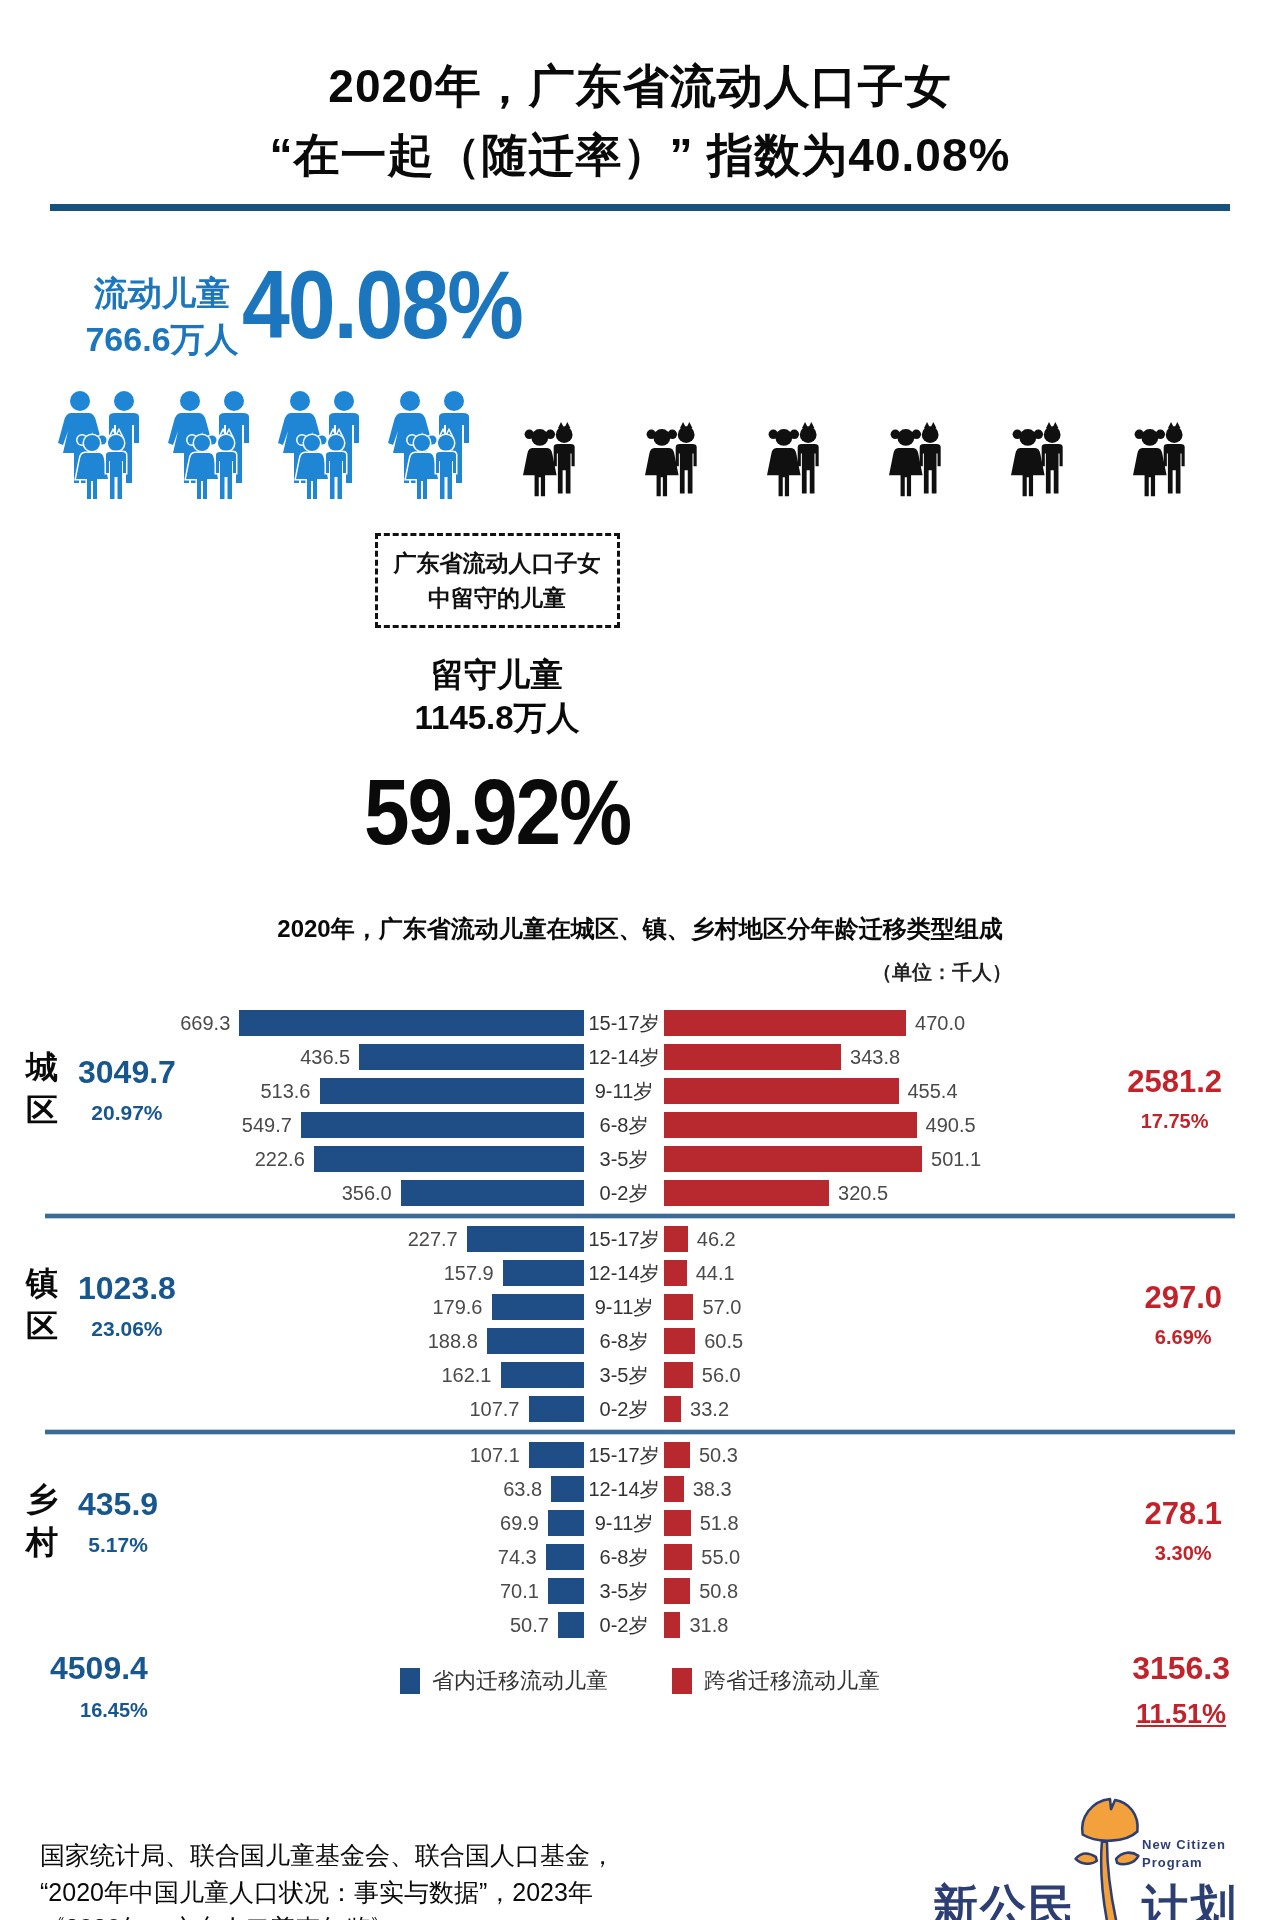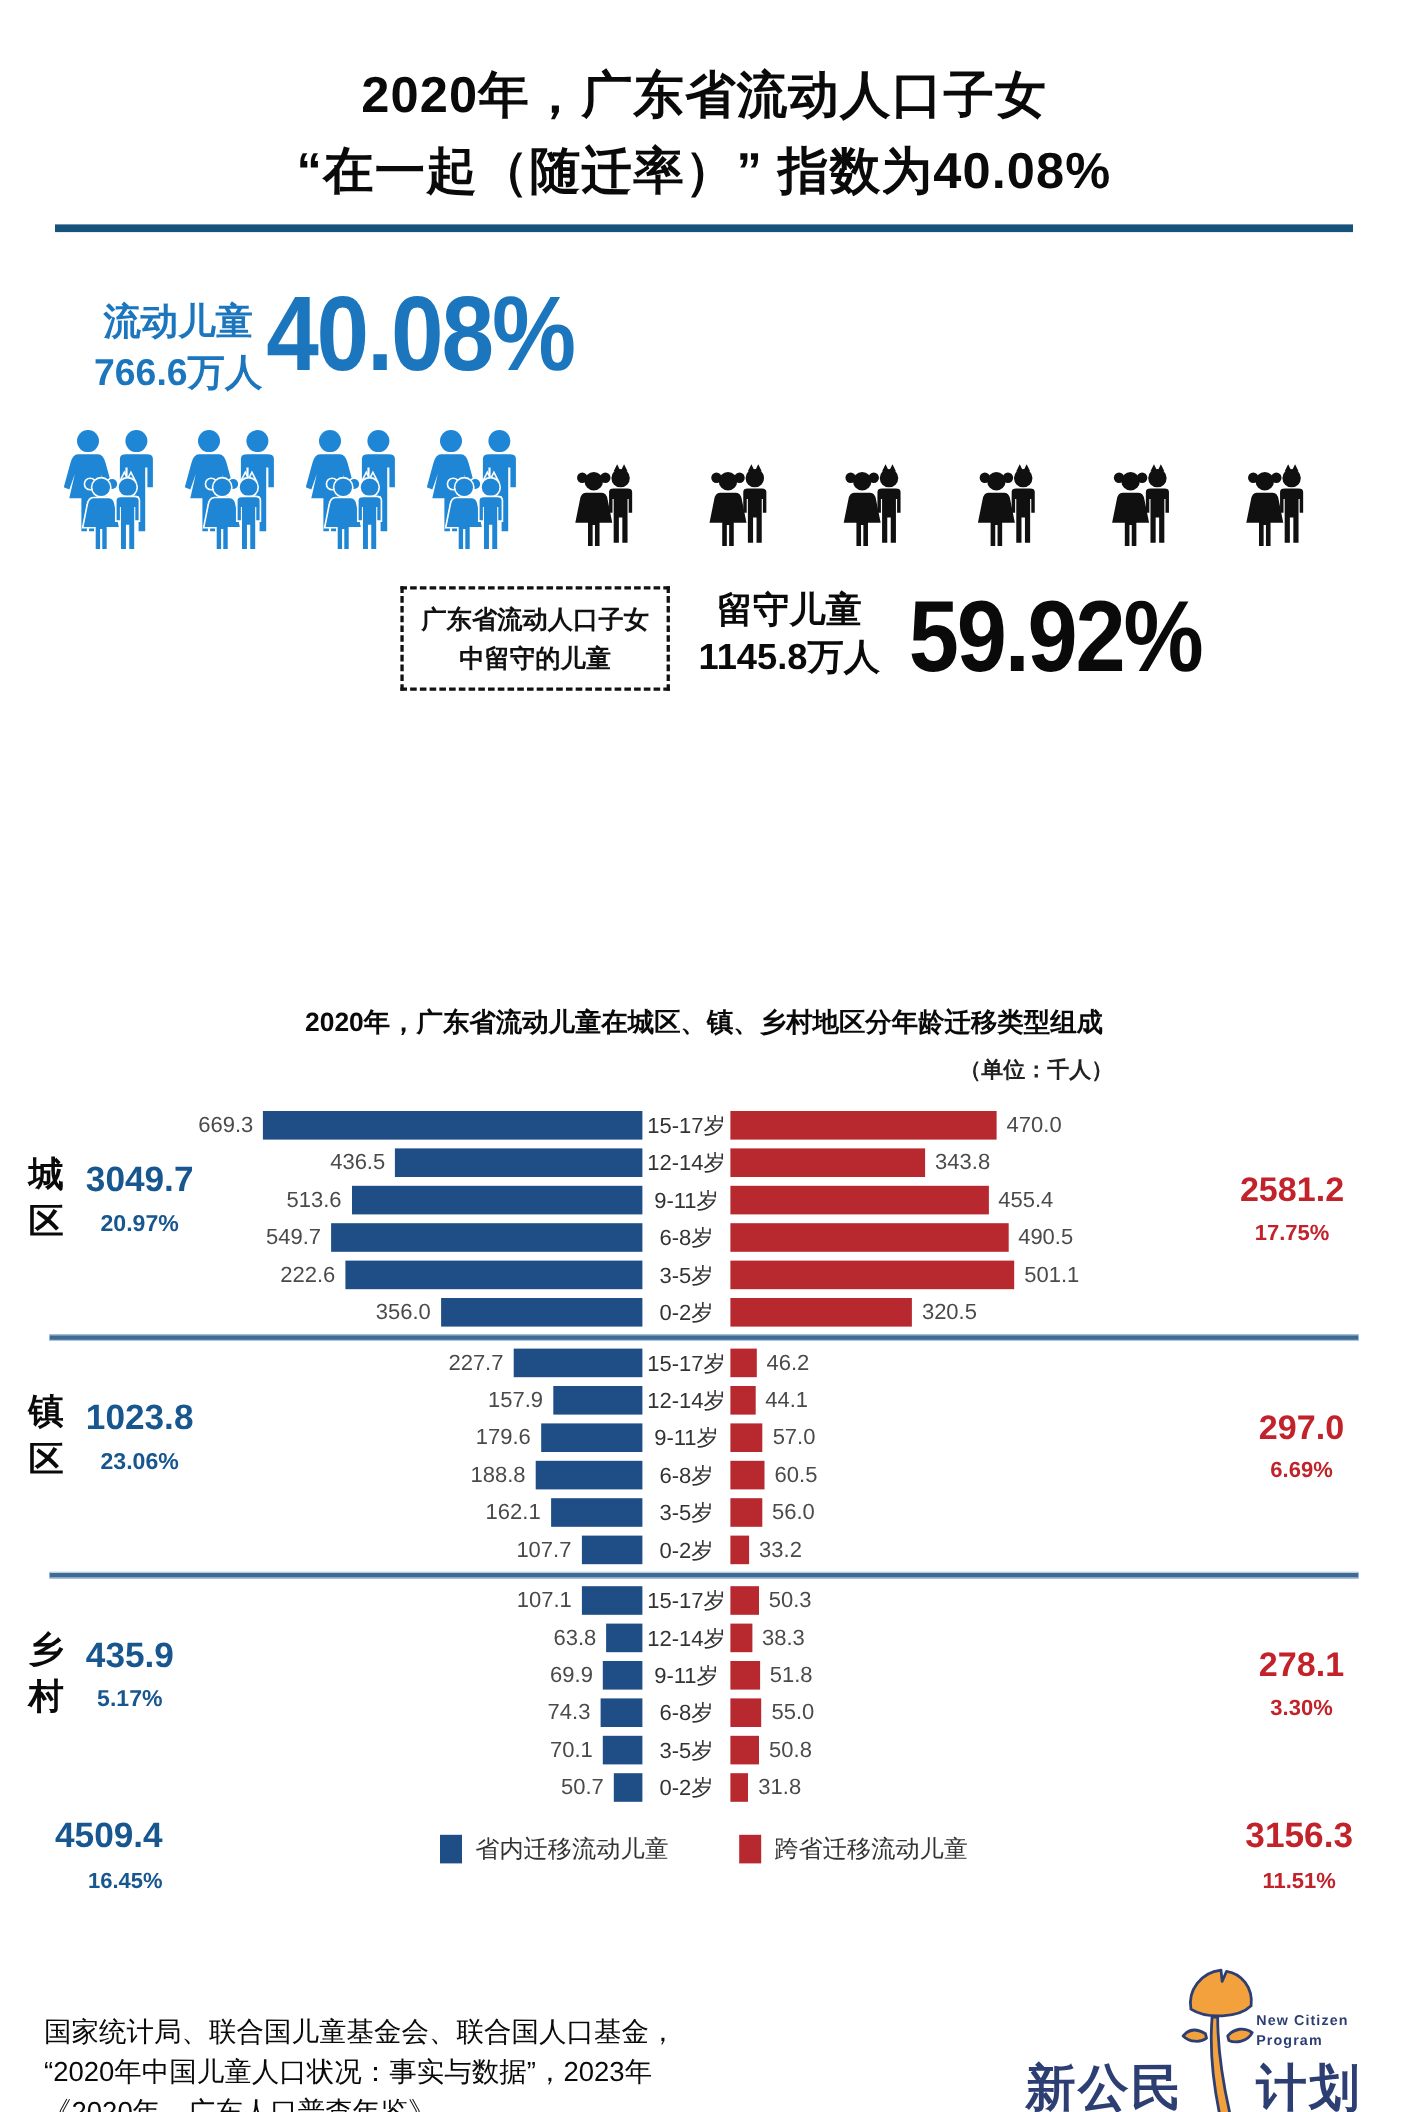--- a/index.html
+++ b/index.html
@@ -15,21 +15,21 @@
   .bigpct{font-weight:900;letter-spacing:-2px;display:inline-block;transform:scaleY(1.12);transform-origin:center;}
   .migrant-pct{position:absolute;left:242px;top:44px;font-size:86px;color:#1B76BE;}
   .icon-row{position:absolute;left:52px;top:176px;display:flex;align-items:flex-end;}
   .fams{display:flex;gap:10px;}
   .pairs{display:flex;gap:62px;margin-left:40px;}
   .fam{width:100px;height:115px;}
   .pair{width:60px;height:84px;}
   .fam use{fill:#1E86D4;}
   .fam .kid{stroke:#fff;stroke-width:3px;paint-order:stroke;}
   .pair g{fill:#101010;}
-  .lb-row{position:absolute;left:364px;top:322px;display:flex;align-items:flex-start;gap:26px;}
+  .lb-row{position:absolute;left:364px;top:322px;display:flex;align-items:center;gap:26px;flex-direction:column;}
   .dashed-box{border:3px dashed #111;padding:10px 16px;text-align:center;font-size:23px;font-weight:800;line-height:1.5;}
   .lb-label{text-align:center;font-size:33px;font-weight:800;line-height:1.3;color:#0a0a0a;}
   .lb-pct{font-size:82px;color:#0a0a0a;}
   
   .chart-title{text-align:center;font-size:24px;font-weight:800;color:#0a0a0a;}
   .unit-note{text-align:right;padding-right:268px;font-size:20px;font-weight:700;color:#222;margin-top:14px;}
   .sections{margin-top:20px;}
   .sec{position:relative;height:204px;padding:0 24px;}
   .brow{display:flex;align-items:center;height:34px;}
   .lane{display:flex;align-items:center;}
@@ -47,21 +47,21 @@
   .w-pct{font-size:21px;font-weight:800;color:#17568F;margin-top:10px;}
   .cross-block{position:absolute;right:58px;top:58px;text-align:center;}
   .c-total{font-size:31px;font-weight:800;color:#C2232B;}
   .c-pct{font-size:20px;font-weight:800;color:#C2232B;margin-top:10px;}
   .divider{height:4px;background:#3D6B95;border-top:1.5px solid #B9CFE2;border-bottom:1.5px solid #B9CFE2;margin:3px 45px;}
   .totals-row{display:flex;align-items:flex-start;padding:0 50px;margin-top:8px;}
   .gt{text-align:center;}
   .gt-val-blue{font-size:32px;font-weight:800;color:#17568F;}
   .gt-pct-blue{font-size:20px;font-weight:800;color:#17568F;margin-top:12px;text-align:right;}
   .gt-val-red{font-size:32px;font-weight:800;color:#C2232B;}
-  .gt-pct-red{font-size:20px;font-weight:800;color:#C2232B;margin-top:12px;}
+  .gt-pct-red{font-size:27px;font-weight:800;color:#C2232B;margin-top:12px;text-decoration:underline;}
   .legend{flex:1;display:flex;justify-content:center;gap:64px;margin-top:16px;}
   .leg-item{display:flex;align-items:center;gap:12px;}
   .swatch{width:20px;height:26px;}
   .sw-blue{background:#1F4E87;}
   .sw-red{background:#B8292F;}
   .leg-label{font-size:22px;color:#333;}
   
   .foot{display:flex;justify-content:space-between;align-items:flex-end;padding:0 42px 0 40px;margin-top:64px;}
   .sources{font-size:25px;line-height:1.45;color:#0a0a0a;}
   .logo{display:flex;align-items:flex-end;}

